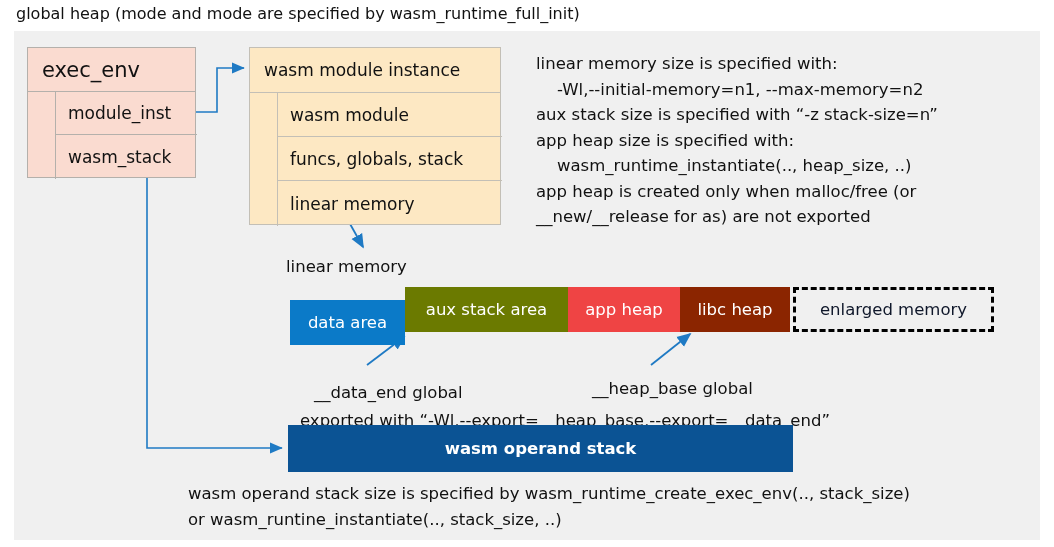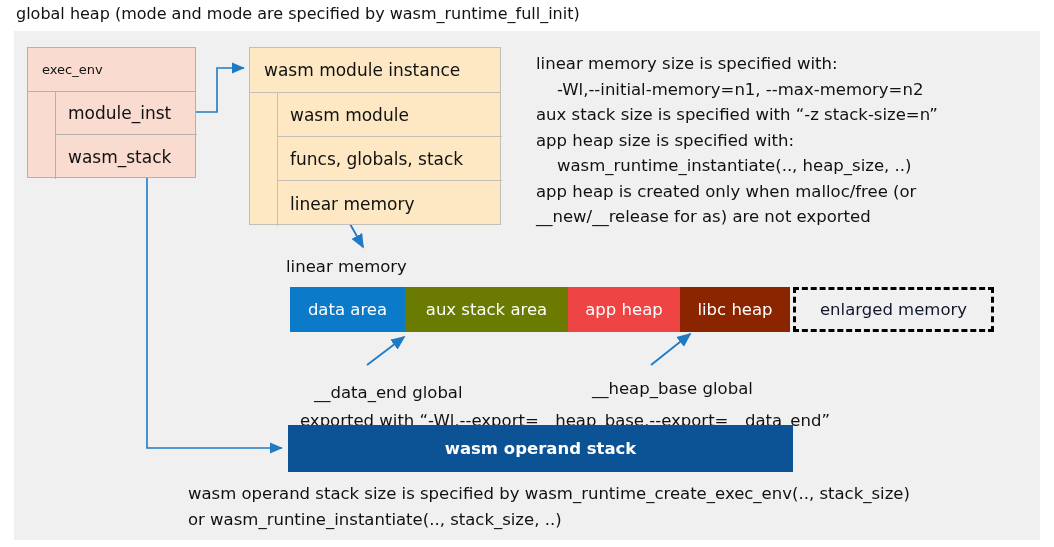--- a/index.html
+++ b/index.html
@@ -29,21 +29,21 @@
   .box{position:absolute;box-sizing:border-box;}
 
   .execenv{
     left:13px;top:16px;width:169px;height:131px;
     background:#fadbd0;border:1px solid #b4b0ab;
   }
   .execenv .hdr{
     position:absolute;left:0;top:0;width:100%;height:44px;
     border-bottom:1px solid #b4b0ab;box-sizing:border-box;
     display:flex;align-items:center;padding-left:14px;
-    font-size:13px;
+    font-size:21px;
   }
   .execenv .gutter{
     position:absolute;left:0;top:44px;width:28px;height:87px;
     border-right:1px solid #b4b0ab;box-sizing:border-box;
   }
   .execenv .row{
     position:absolute;left:28px;width:141px;height:43px;
     box-sizing:border-box;display:flex;align-items:center;padding-left:12px;
     font-size:17px;
   }
@@ -160,21 +160,21 @@
     -Wl,--initial-memory=n1, --max-memory=n2
 aux stack size is specified with “-z stack-size=n”
 app heap size is specified with:
     wasm_runtime_instantiate(.., heap_size, ..)
 app heap is created only when malloc/free (or
 __new/__release for as) are not exported</div>
 
     <div class="lm-label">linear memory</div>
 
     <div class="membar">
-      <div class="seg" style="left: 0px; width: 115px; background: rgb(11, 122, 200);">data area</div>
+      <div class="seg" style="left: 0px; width: 115px; background: rgb(11, 122, 200); margin-top: 13px;">data area</div>
       <div class="seg" style="left: 115px; width: 163px; background: rgb(107, 122, 0);">aux stack area</div>
       <div class="seg" style="left: 278px; width: 112px; background: #ef4444;">app heap</div>
       <div class="seg" style="left: 390px; width: 110px; background: rgb(139, 37, 0);">libc heap</div>
       <div class="seg dashed" style="left: 503px; width: 201px; background: rgb(240, 240, 240); color: #0f172a;">enlarged memory</div>
     </div>
 
     <div class="ann" style="left:300px;top:352px;">__data_end global</div>
     <div class="ann" style="left:578px;top:348px;">__heap_base global</div>
     <div class="ann" style="left:286px;top:380px;">exported with “-Wl,--export=__heap_base,--export=__data_end”</div>
 

